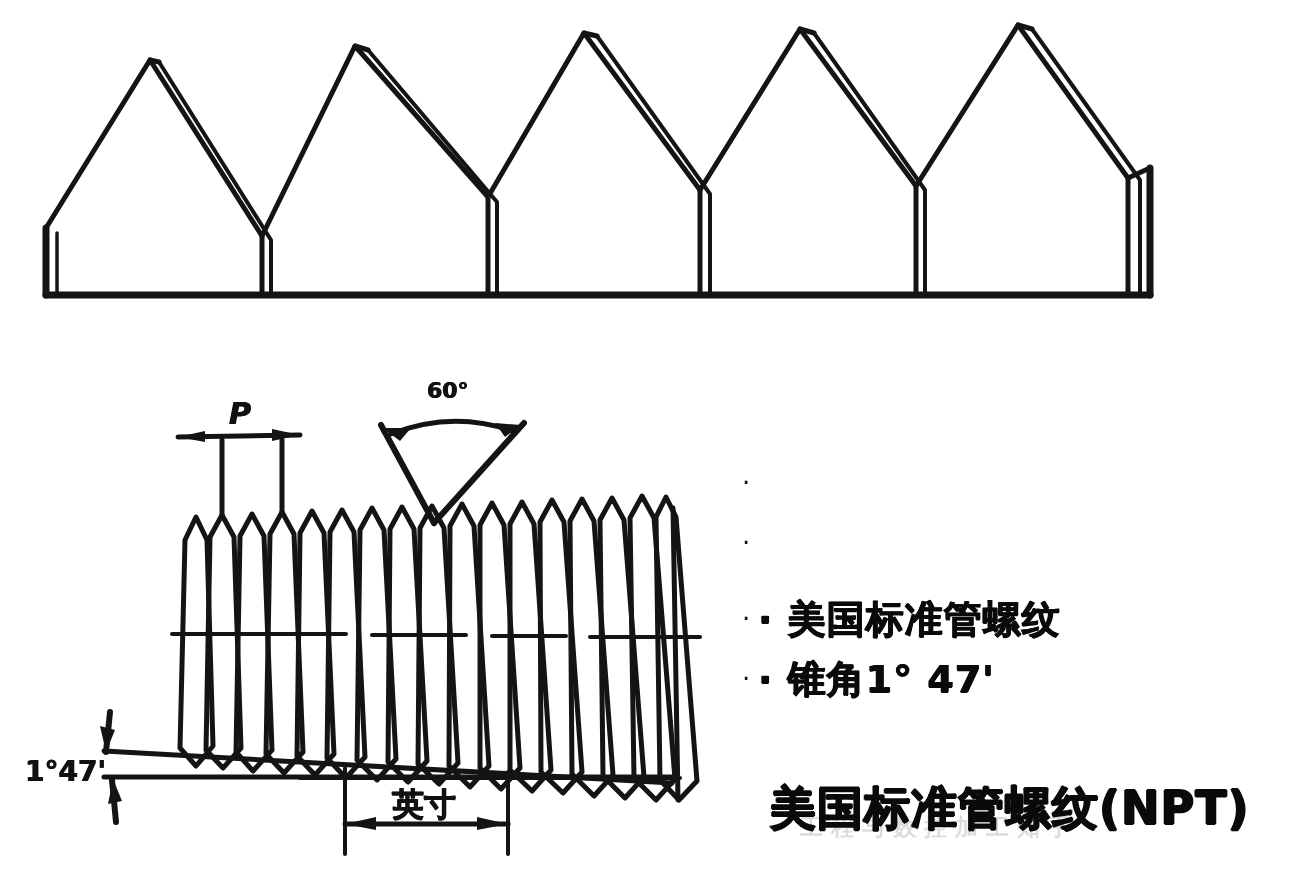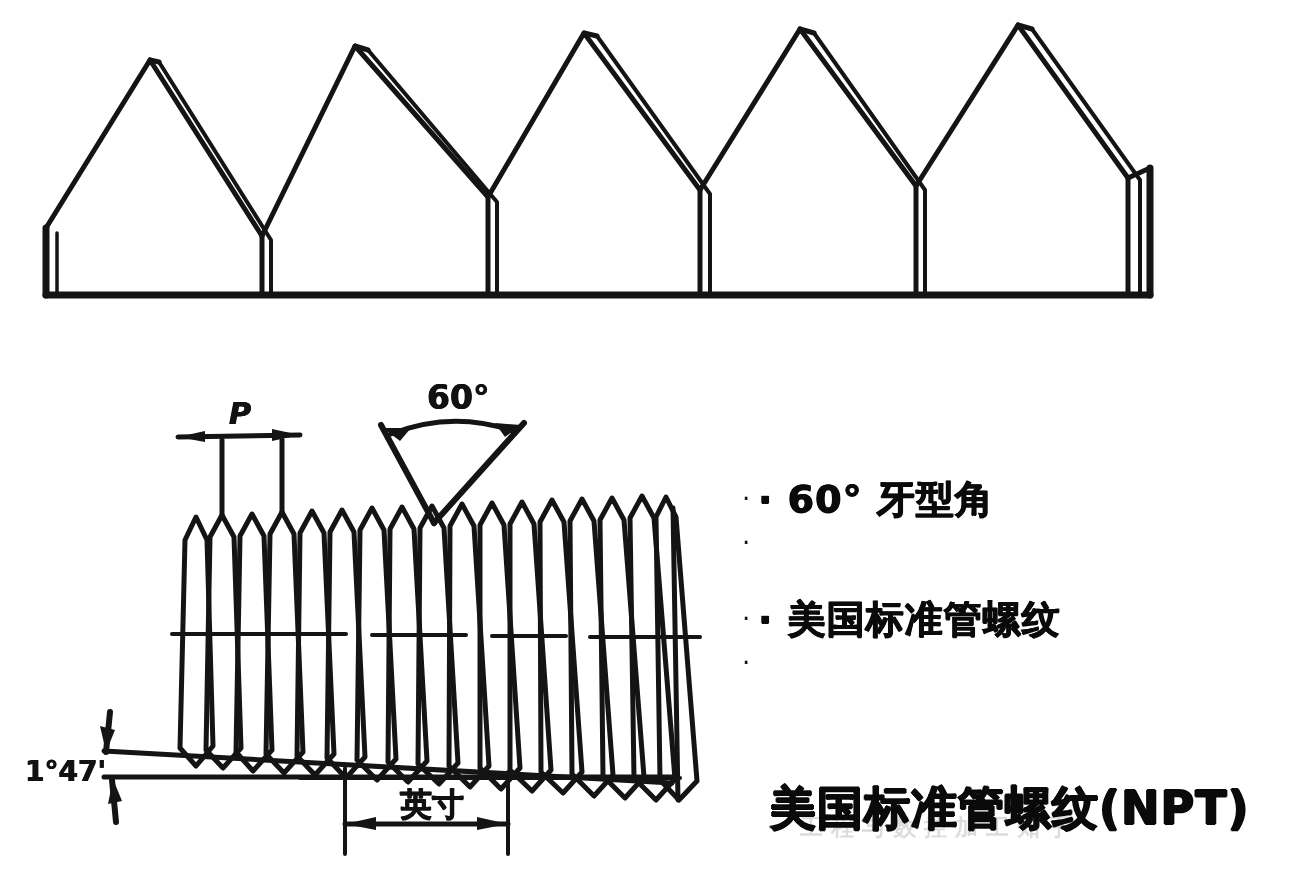--- a/index.html
+++ b/index.html
@@ -95,32 +95,32 @@
   
   .lbl-p {
     left: 229px; top: 396px;
     font-size: 30px;
     font-weight: 900;
     font-style: italic;
     text-shadow: 0.5px 0 0 #111, -0.5px 0 0 #111;
   }
   .lbl-60 {
     left: 427px; top: 378px;
-    font-size: 33px;
+    font-size: 22px;
     font-weight: 900;
     text-shadow: 0.5px 0 0 #111, -0.5px 0 0 #111;
   }
   .lbl-taper {
     left: 25px; top: 755px;
     font-size: 28px;
     font-weight: 900;
     text-shadow: 0.5px 0 0 #111, -0.5px 0 0 #111;
   }
   .lbl-inch {
-    left: 400px; top: 783px;
+    left: 392px; top: 783px;
     font-size: 32px;
     font-weight: 900;
     text-shadow: 0.6px 0 0 #111, -0.6px 0 0 #111, 0 0.6px 0 #111;
   }
 </style>
 </head>
 <body>
 
 <svg id="canvas" viewBox="0 0 1300 876" xmlns="http://www.w3.org/2000/svg">
 
@@ -232,30 +232,30 @@
 
   <div class="lbl lbl-60">60°</div>
 
   <div class="lbl lbl-taper">1°47'</div>
 
   <div class="lbl lbl-inch">英寸</div>
 
   <div class="bullet-list">
     <div class="bullet-row">
       <span class="bullet-dot">·</span>
-      <span class="bullet-text">· 60° 牙型角</span>
     </div>
     <div class="bullet-row">
       <span class="bullet-dot">·</span>
     </div>
     <div class="bullet-row">
       <span class="bullet-dot">·</span>
       <span class="bullet-text">· 美国标准管螺纹</span>
     </div>
     <div class="bullet-row">
       <span class="bullet-dot">·</span>
+      <span class="bullet-text">· 锥角1° 47'</span>
     </div>
   </div>
 
   <div class="watermark">工程与数控加工知乎</div>
 
   <div class="main-title">美国标准管螺纹(NPT)</div>
 </div>
 
 </body></html>

